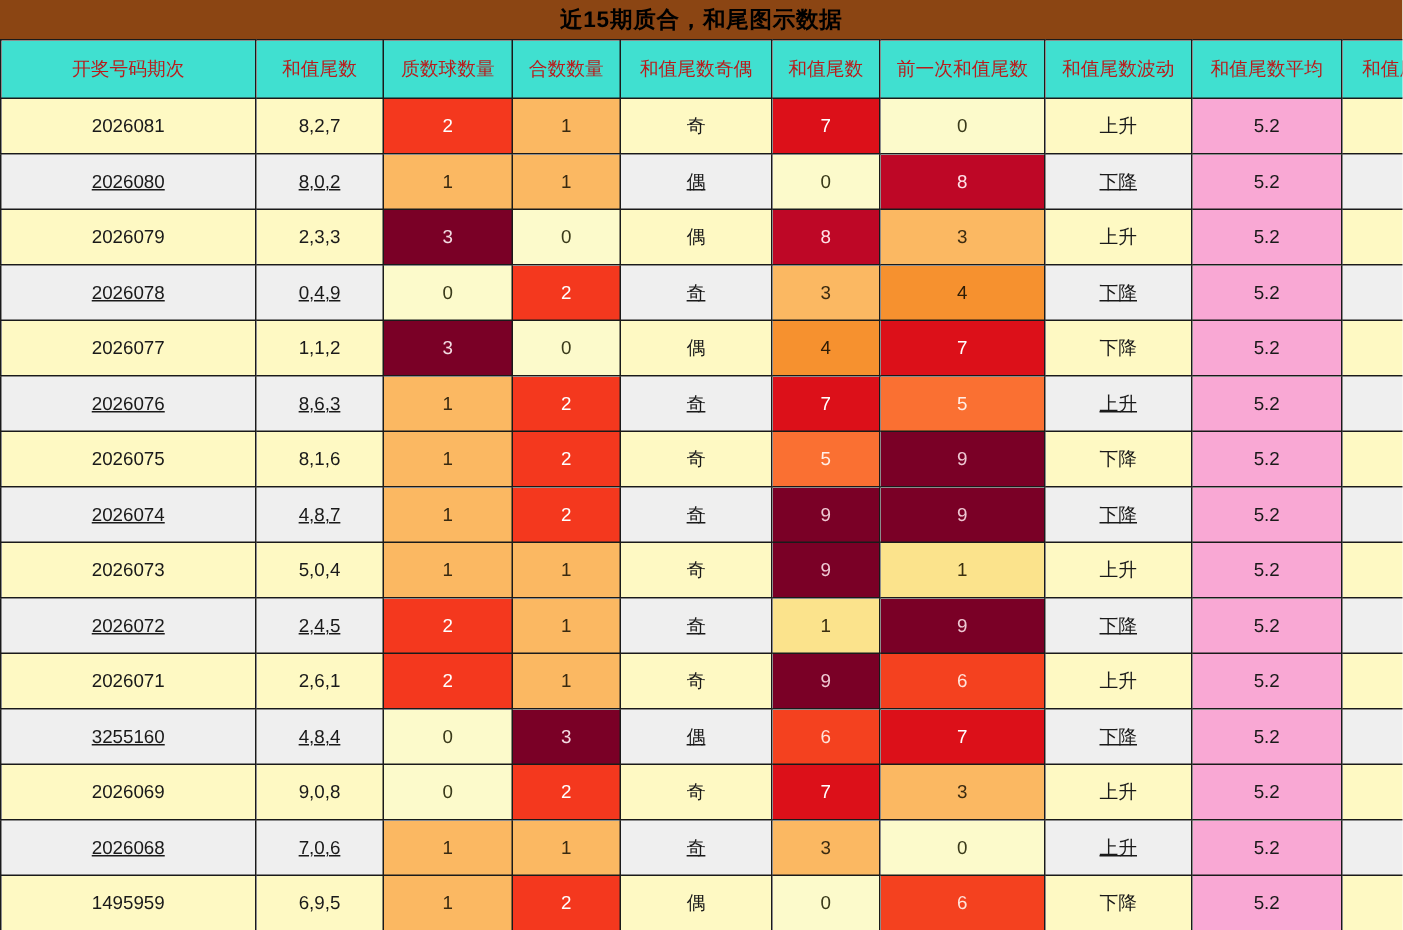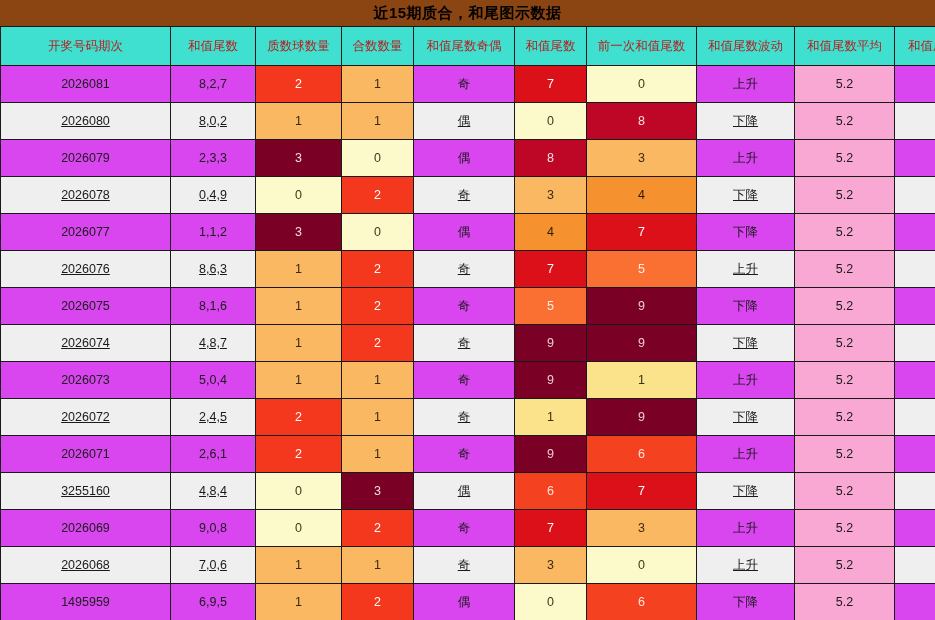--- a/index.html
+++ b/index.html
@@ -57,21 +57,21 @@
     font-weight: normal;
     font-size: 13px;
   }
 
   tbody td {
     height: 36px;
     color: #1a1a1a;
   }
 
   
-  tbody tr.odd td.plain  { background: #d946ef; }
+  tbody tr.odd td.plain  { background: #fef9c3; }
   tbody tr.even td.plain { background: #EFEFEF; text-decoration: underline; }
 
   
   td.avg { background: #f9a8d4; }
 
   
   .h0 { background: #FCFACB; color: #3a3a1a; }
   .h1 { background: #FBB862; color: #3a2a10; }
   .h2 { background: #F4381E; color: #ffffff; }
   .h3 { background: #7A0026; color: #f3dce3; }

